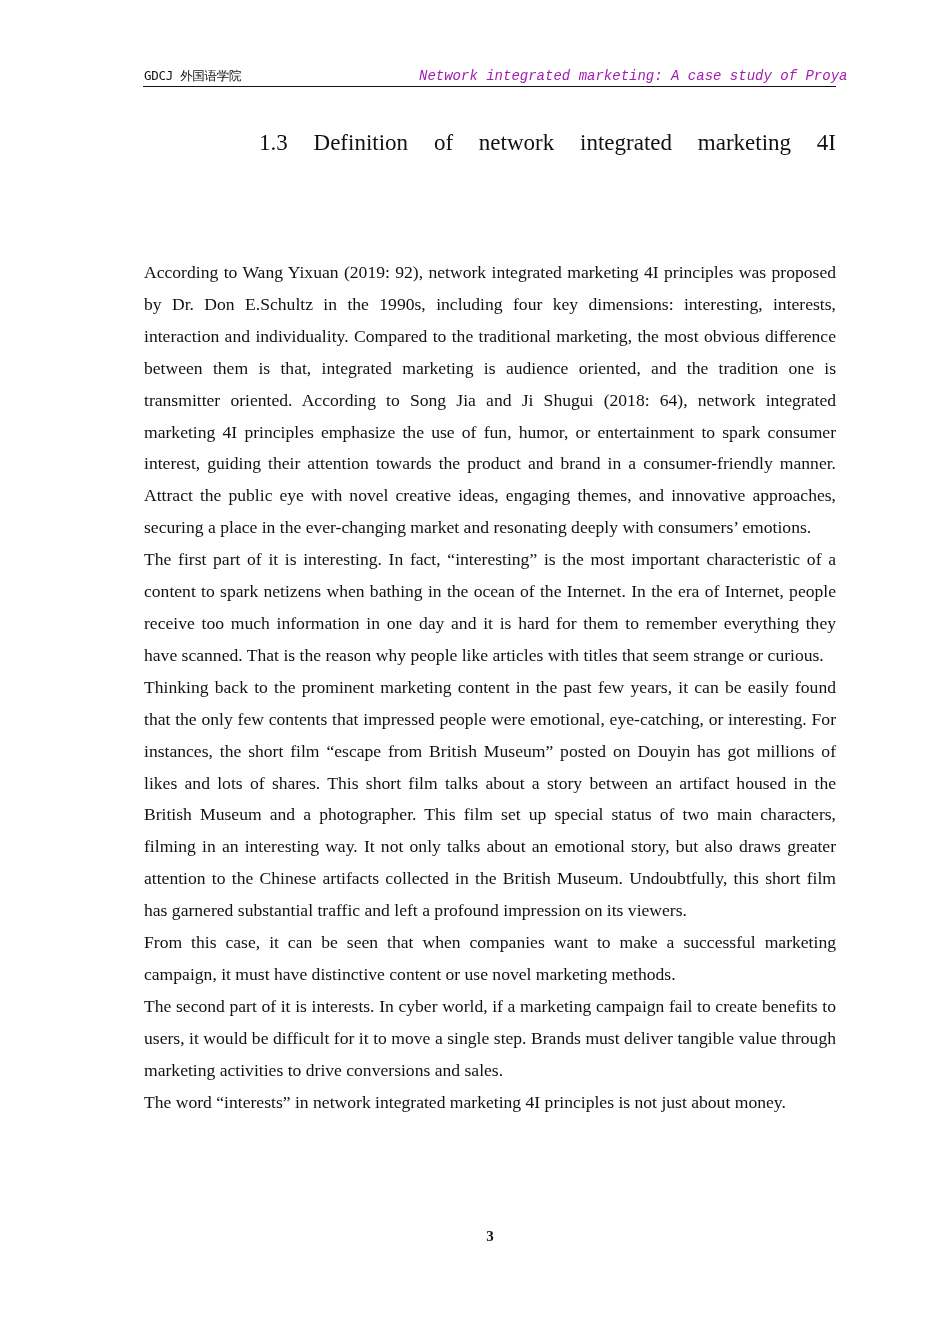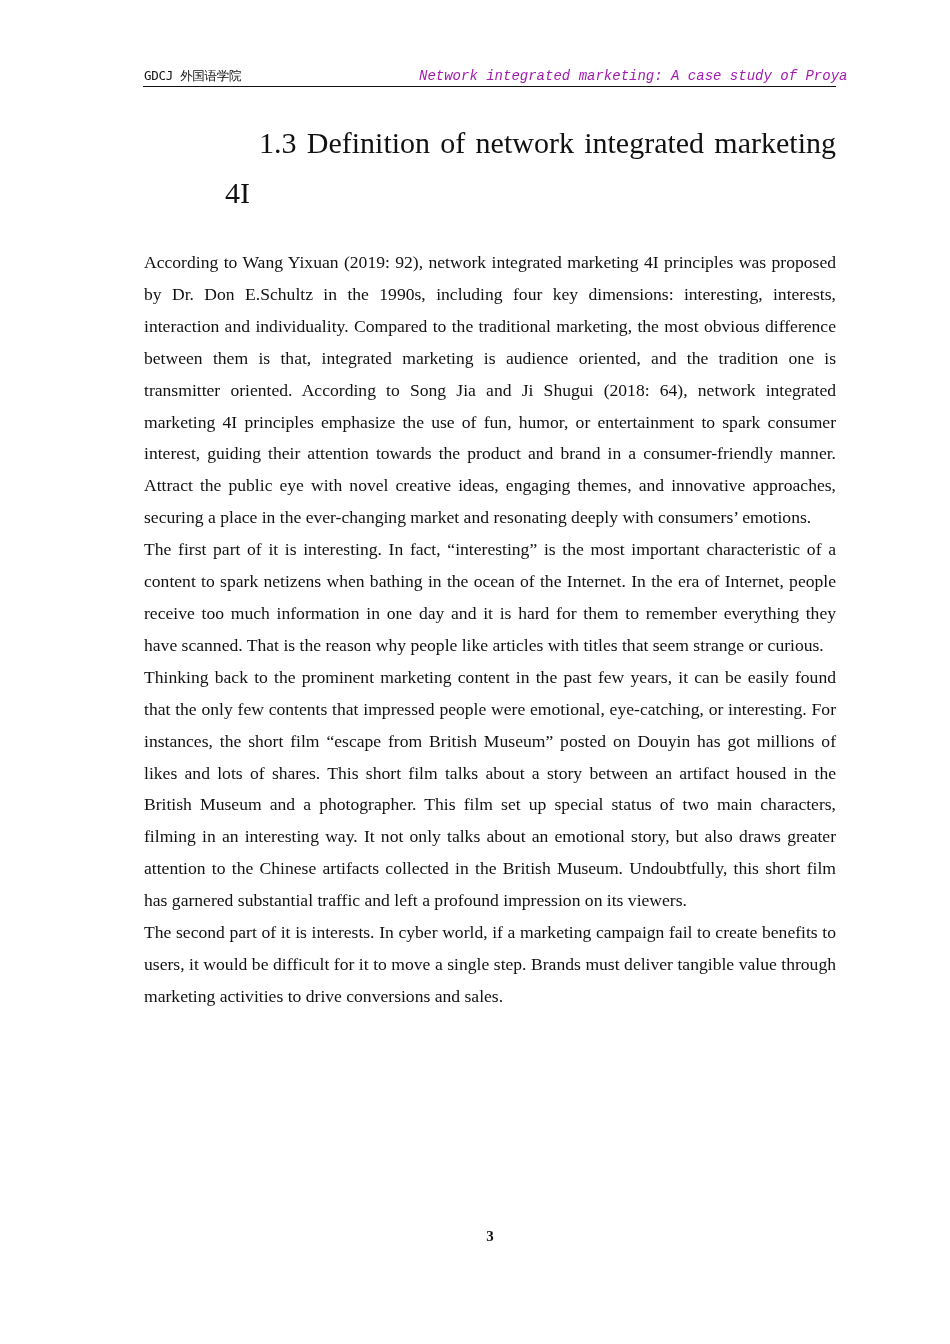--- a/index.html
+++ b/index.html
@@ -48,42 +48,42 @@
     font-size: 14px;
     color: #a21caf;
     white-space: nowrap;
   }
   .section-heading {
     position: absolute;
     left: 225px;
     top: 118px;
     width: 611px;
     font-family: "Liberation Serif", "DejaVu Serif", serif;
-    font-size: 30px;
+    font-size: 23px;
     line-height: 50px;
     text-align: justify;
     text-align-last: left;
     text-indent: 34px;
     margin: 0;
     font-weight: normal;
     color: #111;
   }
   .section-heading .line1 {
     display: block;
     text-align: justify;
     text-align-last: justify;
   }
   .section-heading .line2 {
     display: block;
     text-indent: 0;
   }
   .body-text {
     position: absolute;
     left: 144px;
-    top: 247px;
+    top: 257px;
     width: 692px;
     font-family: "Liberation Serif", "DejaVu Serif", serif;
     font-size: 17.6px;
     line-height: 31.9px;
     color: #111;
   }
   .para {
     margin: 0;
     text-align: justify;
   }
@@ -110,18 +110,20 @@
   </div>
 
   <h2 class="section-heading">
     <span class="line1">1.3 Definition of network integrated marketing 4I</span>
   </h2>
 
   <div class="body-text">
     <p class="para">According to Wang Yixuan (2019: 92), network integrated marketing 4I principles was proposed by Dr. Don E.Schultz in the 1990s, including four key dimensions: interesting, interests, interaction and individuality. Compared to the traditional marketing, the most obvious difference between them is that, integrated marketing is audience oriented, and the tradition one is transmitter oriented. According to Song Jia and Ji Shugui (2018: 64), network integrated marketing 4I principles emphasize the use of fun, humor, or entertainment to spark consumer interest, guiding their attention towards the product and brand in a consumer-friendly manner. Attract the public eye with novel creative ideas, engaging themes, and innovative approaches, securing a place in the ever-changing market and resonating deeply with consumers’ emotions.</p>
     <p class="para">The first part of it is interesting. In fact, “interesting” is the most important characteristic of a content to spark netizens when bathing in the ocean of the Internet. In the era of Internet, people receive too much information in one day and it is hard for them to remember everything they have scanned. That is the reason why people like articles with titles that seem strange or curious.</p>
     <p class="para">Thinking back to the prominent marketing content in the past few years, it can be easily found that the only few contents that impressed people were emotional, eye-catching, or interesting. For instances, the short film “escape from British Museum” posted on Douyin has got millions of likes and lots of shares. This short film talks about a story between an artifact housed in the British Museum and a photographer. This film set up special status of two main characters, filming in an interesting way. It not only talks about an emotional story, but also draws greater attention to the Chinese artifacts collected in the British Museum. Undoubtfully, this short film has garnered substantial traffic and left a profound impression on its viewers.</p>
+    <p class="para">From this case, it can be seen that when companies want to make a successful marketing campaign, it must have distinctive content or use novel marketing methods.</p>
     <p class="para">The second part of it is interests. In cyber world, if a marketing campaign fail to create benefits to users, it would be difficult for it to move a single step. Brands must deliver tangible value through marketing activities to drive conversions and sales.</p>
+    <p class="para">The word “interests” in network integrated marketing 4I principles is not just about money.</p>
   </div>
 
   <div class="page-number">3</div>
 
 </div>
 
 </body></html>

